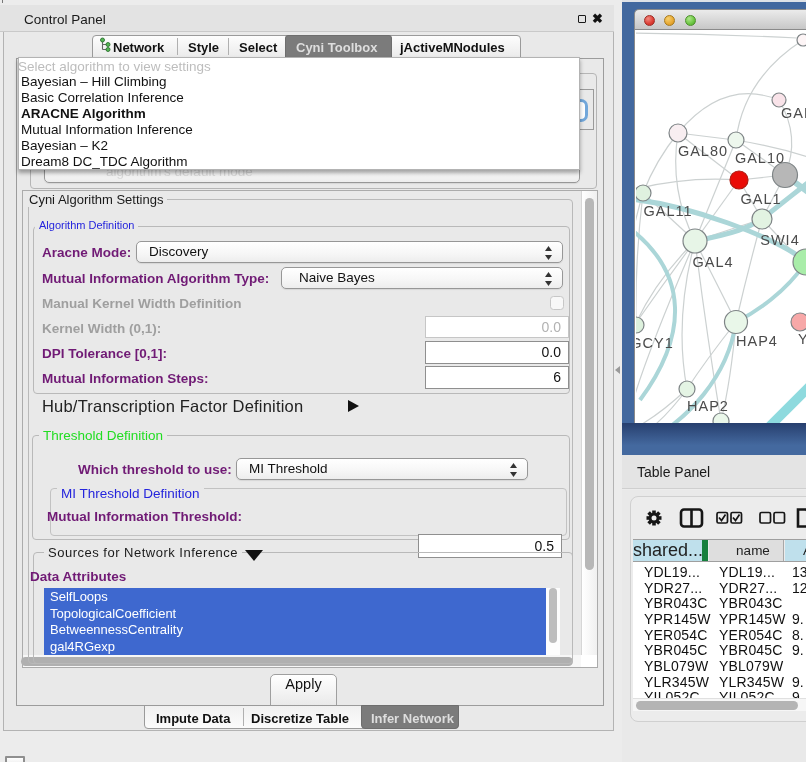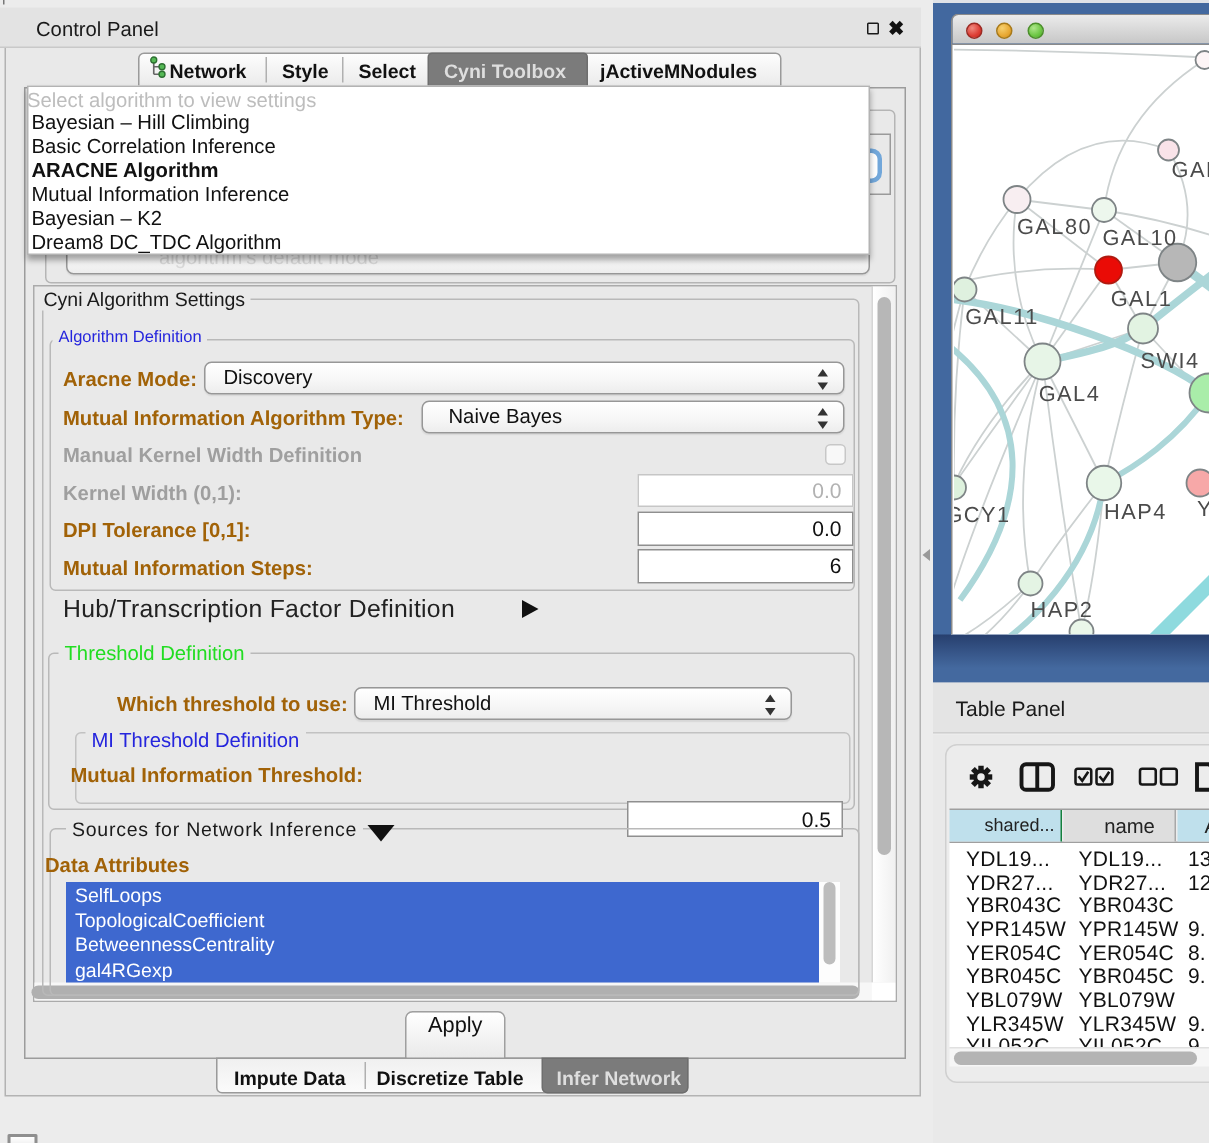--- a/index.html
+++ b/index.html
@@ -1,19 +1,19 @@
 <!DOCTYPE html>
 <html><head>
 <meta charset="utf-8">
 <style>
   * { margin:0; padding:0; box-sizing:border-box; }
   html,body { width:806px; height:762px; overflow:hidden; background:#ececec;
     font-family:"Liberation Sans", sans-serif; }
   .abs { position:absolute; }
-  .b13 { font-weight:bold; font-size:13.5px; color:#a16207; white-space:nowrap; }
+  .b13 { font-weight:bold; font-size:13.5px; color:#701a75; white-space:nowrap; }
   .r13 { font-size:13.5px; color:#1a1a1a; white-space:nowrap; }
   .dis { color:#9f9f9f !important; }
   .combo { position:absolute; height:22px; border:1px solid #979797; border-radius:5px;
     background:linear-gradient(#ffffff,#f6f6f6 60%,#ededed);
     font-size:13.5px; color:#111; line-height:20px; padding-left:12px; white-space:nowrap;
     box-shadow:0 1px 1px rgba(0,0,0,0.08); }
   .carets { position:absolute; right:9px; top:3px; width:9px; height:16px; }
   .field { position:absolute; height:22px; border:1px solid #8f8f8f; background:#fff;
     font-size:14px; color:#111; line-height:20px; text-align:right; padding-right:7px; }
   .group { position:absolute; border:1px solid #b9b9b9; border-radius:4px; }
@@ -240,21 +240,21 @@
     <rect x="77" y="7.5" width="10.5" height="10.5" rx="1.5"></rect>
     <rect x="91" y="7.5" width="10.5" height="10.5" rx="1.5"></rect>
     <path d="M79 12.5 L81.5 15.5 L85.5 9.5"></path>
     <path d="M93 12.5 L95.5 15.5 L99.5 9.5"></path>
     <rect x="120" y="7.5" width="10.5" height="10.5" rx="1.5"></rect>
     <rect x="134" y="7.5" width="10.5" height="10.5" rx="1.5"></rect>
   </g>
   <path d="M158 4.5 h8 l4 4 v13 h-12 z" fill="none" stroke="#161616" stroke-width="2.6"></path>
 </svg>
 <div class="abs" style="left:633px;top:539px;width:173px;height:23px;border-top:1px solid #9f9f9f;border-bottom:1px solid #9f9f9f;"></div>
-<div class="abs" style="left:633px;top:540px;width:75px;height:21px;background:#bfe0ec;border-right:1px solid #15803d;text-align:right;padding-right:4px;font-size:12px;line-height:21px;color:#222;">shared...</div>
+<div class="abs" style="left:633px;top:540px;width:75px;height:21px;background:#bfe0ec;border-right:6px solid #15803d;text-align:right;padding-right:4px;font-size:18px;line-height:21px;color:#222;">shared...</div>
 <div class="abs" style="left:709px;top:540px;width:75px;height:21px;background:#dedede;border-right:1px solid #a8a8a8;text-align:center;padding-left:14px;font-size:13.5px;line-height:21px;color:#222;">name</div>
 <div class="abs" style="left:785px;top:540px;width:21px;height:21px;background:#bfe0ec;font-size:13.5px;line-height:21px;color:#222;padding-left:18px;overflow:hidden;">A</div>
 <div class="abs" style="left:633px;top:562px;width:173px;height:136px;background:#fff;overflow:hidden;">
   <div style="position:absolute;left:11px;top:3px;font-size:14px;letter-spacing:0.2px;line-height:15.66px;color:#111;white-space:pre;">YDL19...
 YDR27...
 YBR043C
 YPR145W
 YER054C
 YBR045C
 YBL079W

